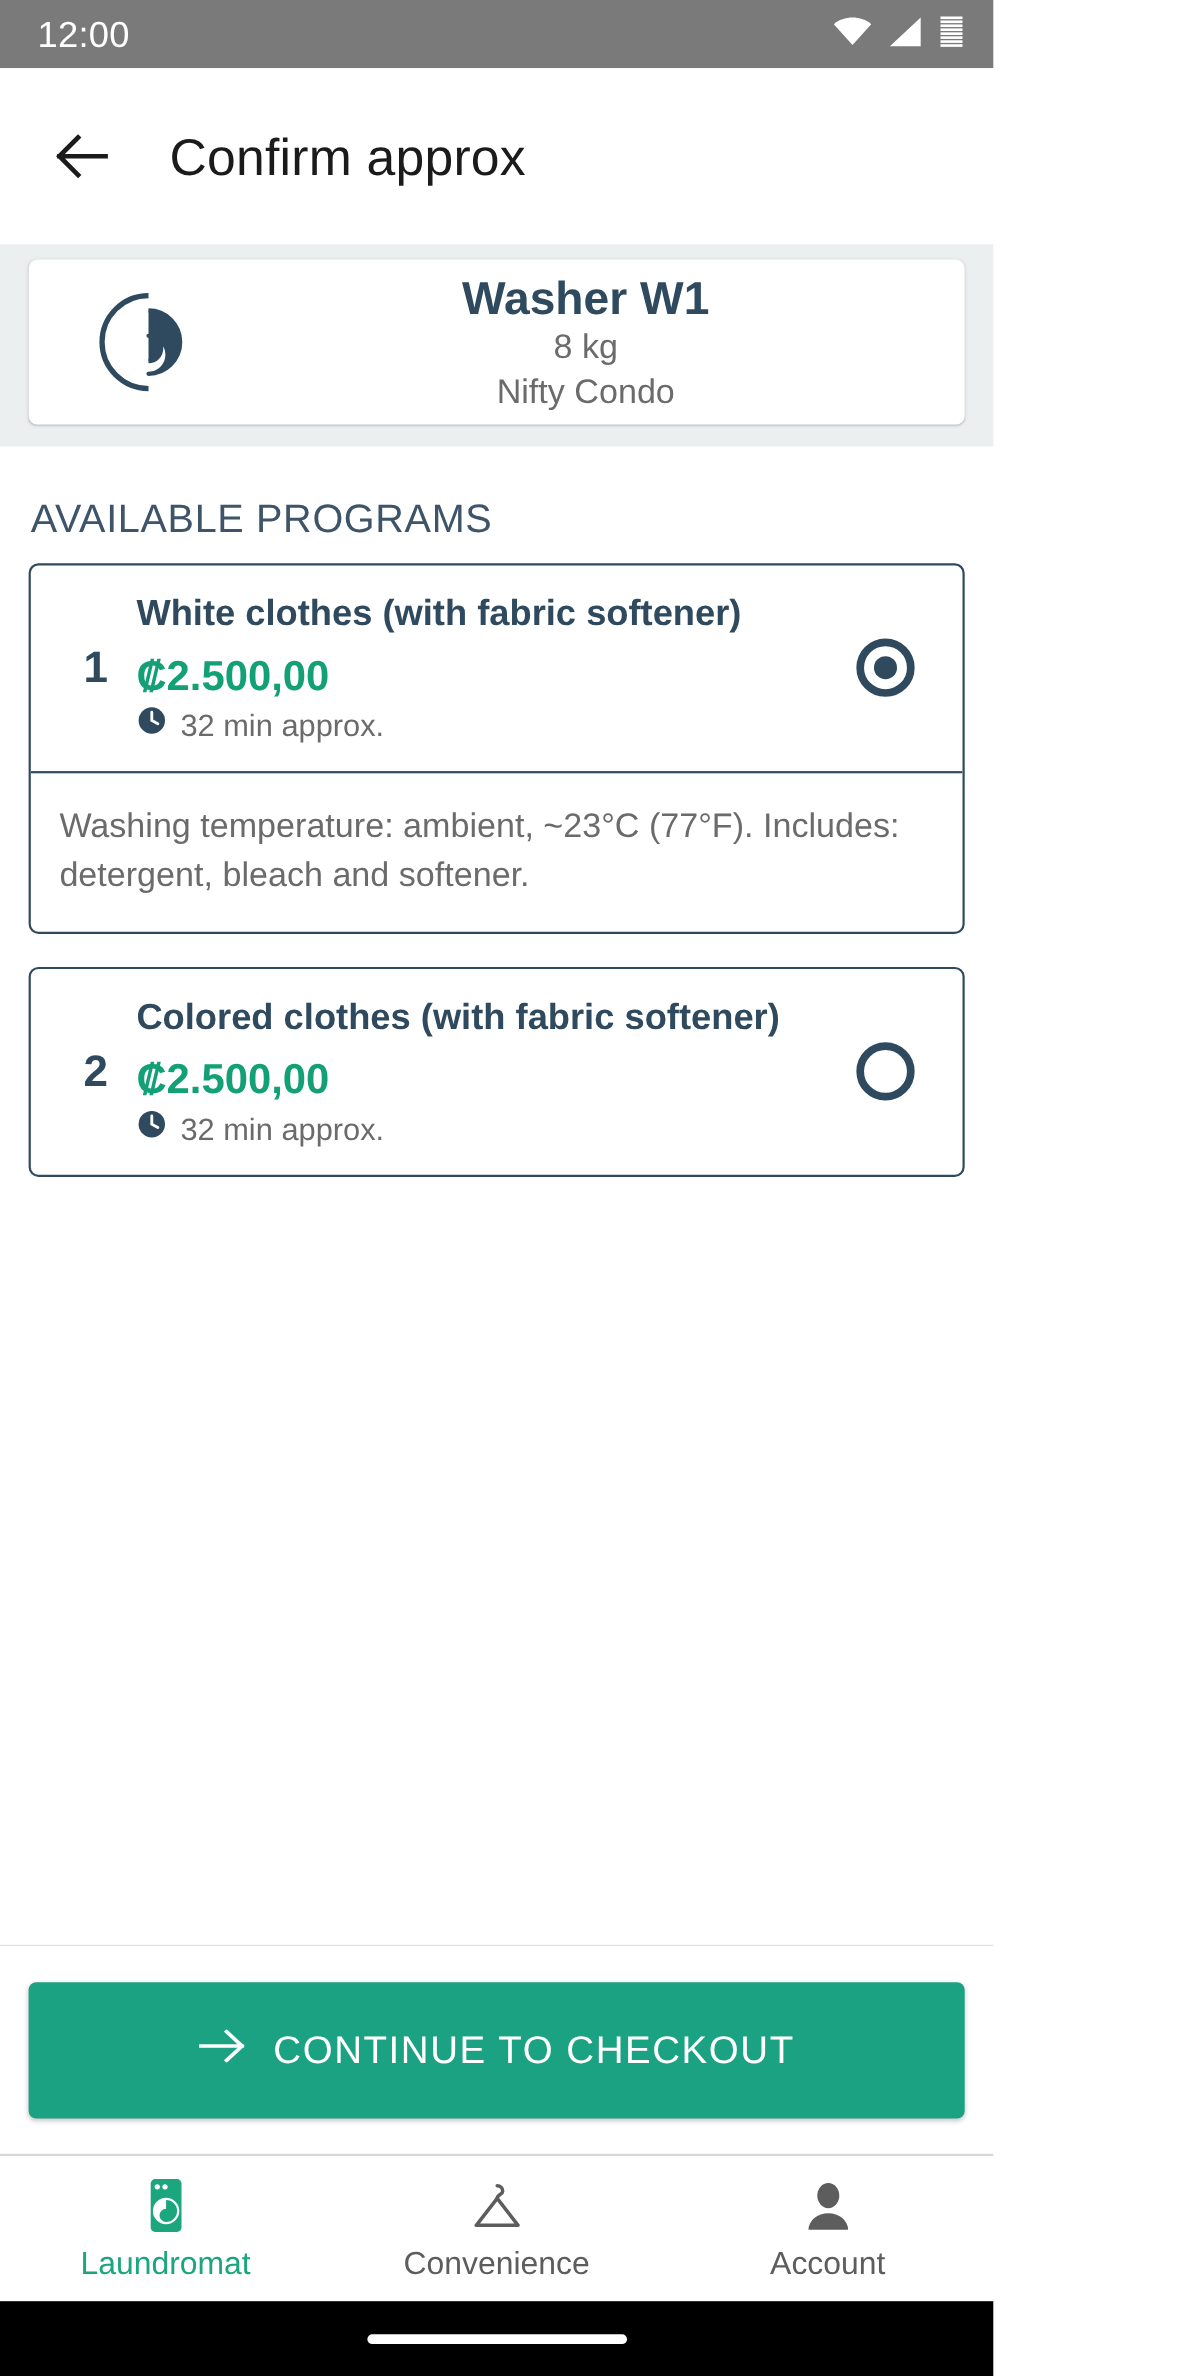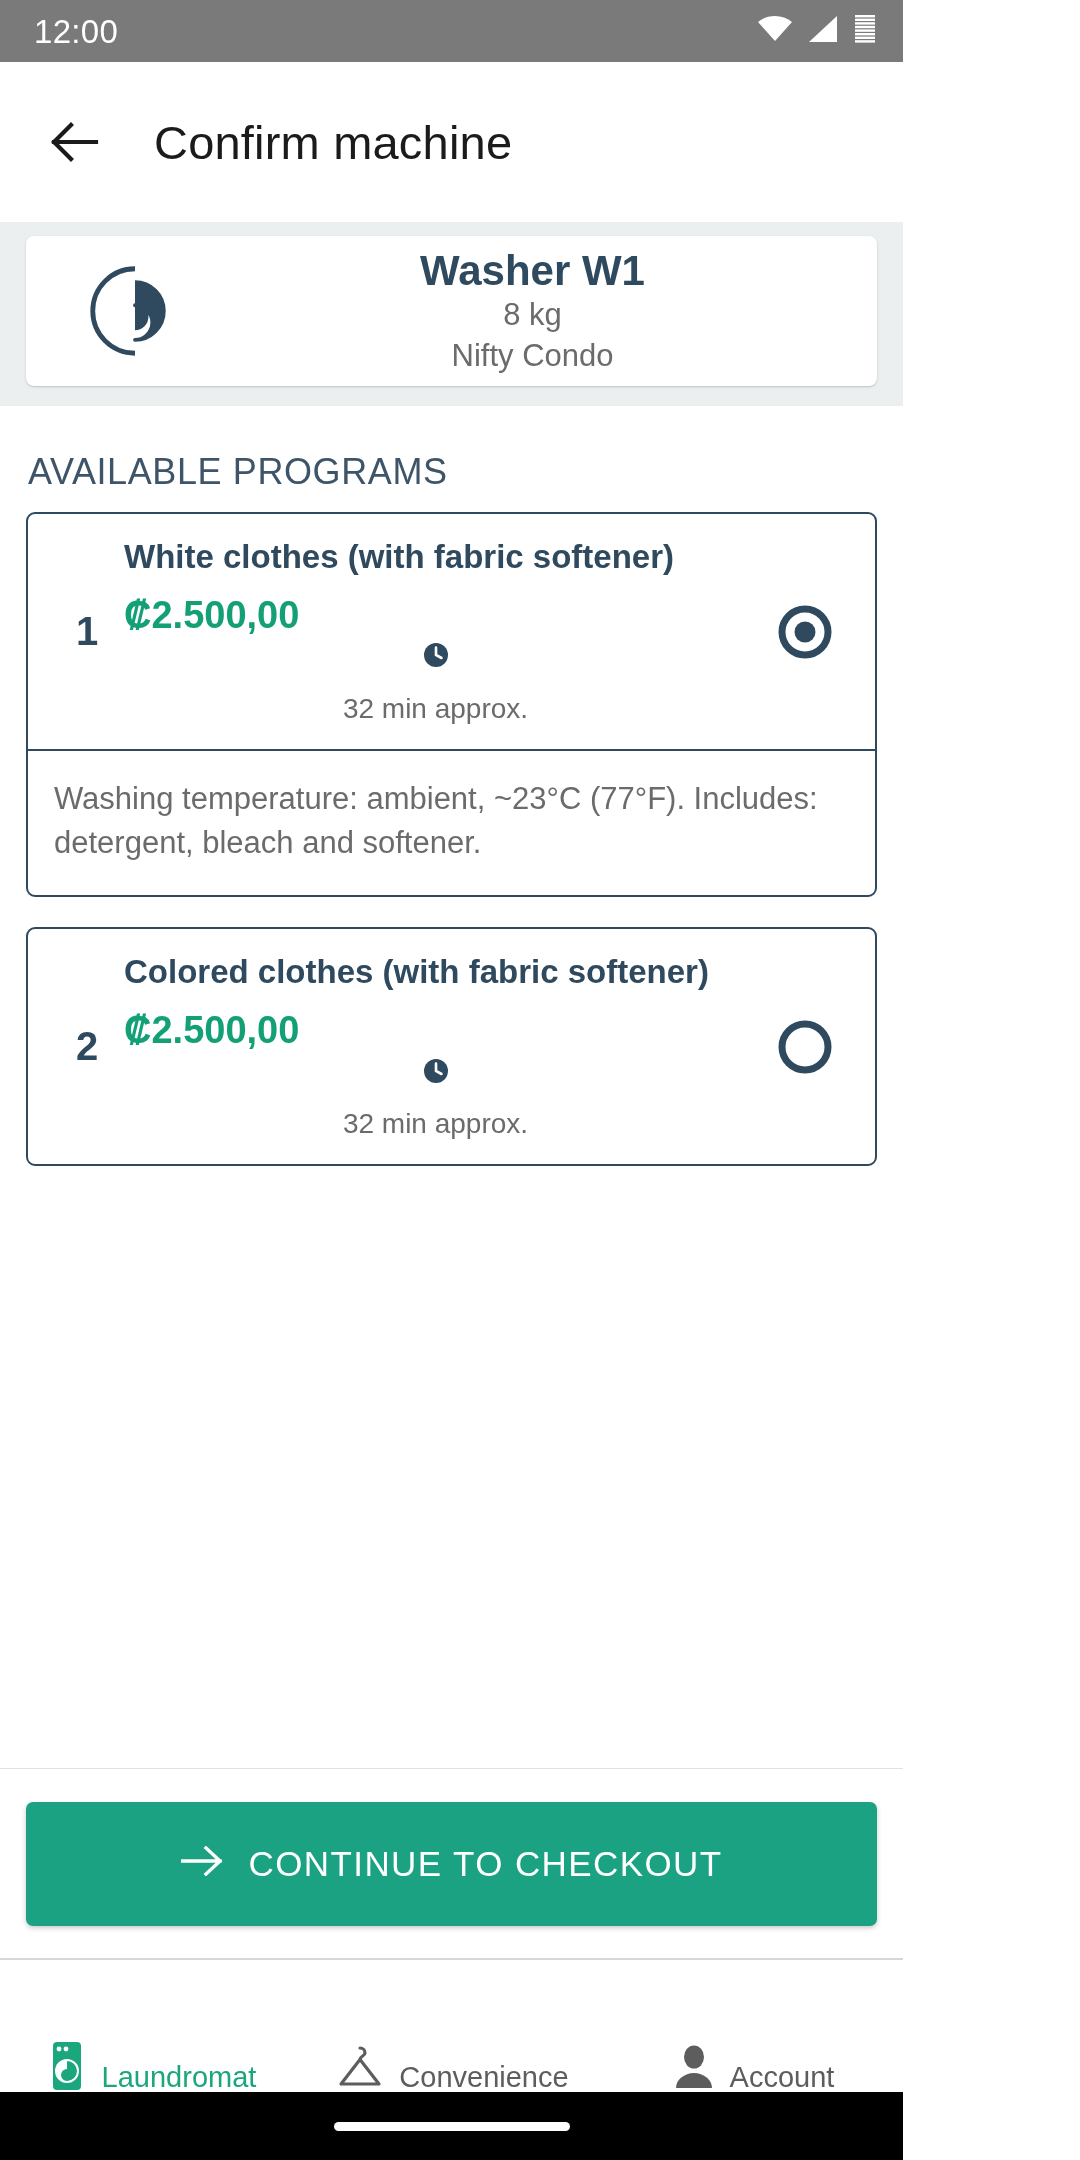--- a/index.html
+++ b/index.html
@@ -50,21 +50,21 @@
   }
   .program-card {
     border:2px solid #2f4a5e; border-radius:9px; background:#ffffff;
     margin-bottom:30px; overflow:hidden;
   }
   .program-row { display:flex; align-items:center; padding:22px 26px 22px 22px; }
   .program-index { flex:0 0 74px; font-size:40px; font-weight:bold; color:#2f4a5e; text-align:center; }
   .program-main { flex:1 1 auto; display:flex; flex-direction:column; gap:2px; padding-right:14px; }
   .program-name { font-size:33px; font-weight:bold; color:#2f4a5e; line-height:1.3; }
   .program-price { font-size:38px; font-weight:bold; color:#13a077; line-height:1.25;margin-top:11px; }
-  .program-time { display:flex; align-items:center; gap:12px; font-size:28px; color:#6b6b6b; line-height:1.3;flex-direction:column; }
+  .program-time { display:flex; align-items:center; gap:12px; font-size:28px; color:#6b6b6b; line-height:1.3; }
   .program-radio { flex:0 0 88px; display:flex; align-items:center; justify-content:center; cursor:pointer; }
   .program-desc {
     border-top:2px solid #2f4a5e; padding:26px 26px 30px 26px;
     font-size:31px; color:#6b6b6b; line-height:1.42;
   }
 
   
   .cta-wrap { flex:0 0 190px; background:#ffffff; border-top:1px solid #e2e2e2; display:flex; align-items:center; padding:0 26px; }
   .cta-btn {
     width:100%; height:124px; background:#1ba283; border:none; border-radius:7px;
@@ -72,21 +72,21 @@
     display:flex; align-items:center; justify-content:center; gap:26px;
     box-shadow:0 2px 5px rgba(0,0,0,.22); cursor:pointer;
     font-family:"Liberation Sans", sans-serif;
   }
 
   
   .bottomnav {
     flex:0 0 134px; background:#ffffff; border-top:2px solid #d8d8d8;
     display:flex; align-items:stretch;
   }
-  .nav-item { flex:1; display:flex; flex-direction:row; align-items:flex-end; justify-content:center; gap:13px; cursor:pointer; }
+  .nav-item { flex:1; display:flex; flex-direction:column; align-items:center; justify-content:center; gap:13px; cursor:pointer; }
   .nav-label { font-size:29px; color:#5d5d5d; line-height:1; }
   .nav-item.active .nav-label { color:#1ca67e; }
   .nav-icon { height:52px; display:flex; align-items:flex-end; justify-content:center; }
 
   
   .gesturebar { flex:0 0 68px; background:#000000; display:flex; align-items:center; justify-content:center; }
   .gesture-pill { width:236px; height:9px; border-radius:5px; background:#ffffff; }
 </style>
 </head>
 <body>
@@ -122,21 +122,21 @@
       </span>
     </div>
   </div>
 
   <div class="appbar">
     <div class="back-btn">
       <svg width="50" height="42" viewBox="0 0 50 42">
         <path d="M4 21 L46 21 M4 21 L21 4 M4 21 L21 38" stroke="#1b1b1b" stroke-width="4.2" fill="none" stroke-linecap="square"></path>
       </svg>
     </div>
-    <div class="appbar-title">Confirm machine</div>
+    <div class="appbar-title">Confirm approx</div>
   </div>
 
   <div class="machine-section">
     <div class="machine-card">
 
       <div class="machine-icon">
         <svg width="96" height="96" viewBox="0 0 100 100">
           <path d="M50 6 A44 44 0 1 0 50 94 A44 44 0 0 1 50 6 Z" fill="none" stroke="#2f4a5e" stroke-width="5"></path>
           <path d="M50 20 A30 30 0 1 1 50 80 A18 18 0 1 0 50 44 A12 12 0 0 1 50 68" fill="#2f4a5e" stroke="#2f4a5e" stroke-width="4" stroke-linejoin="round"></path>
         </svg>

